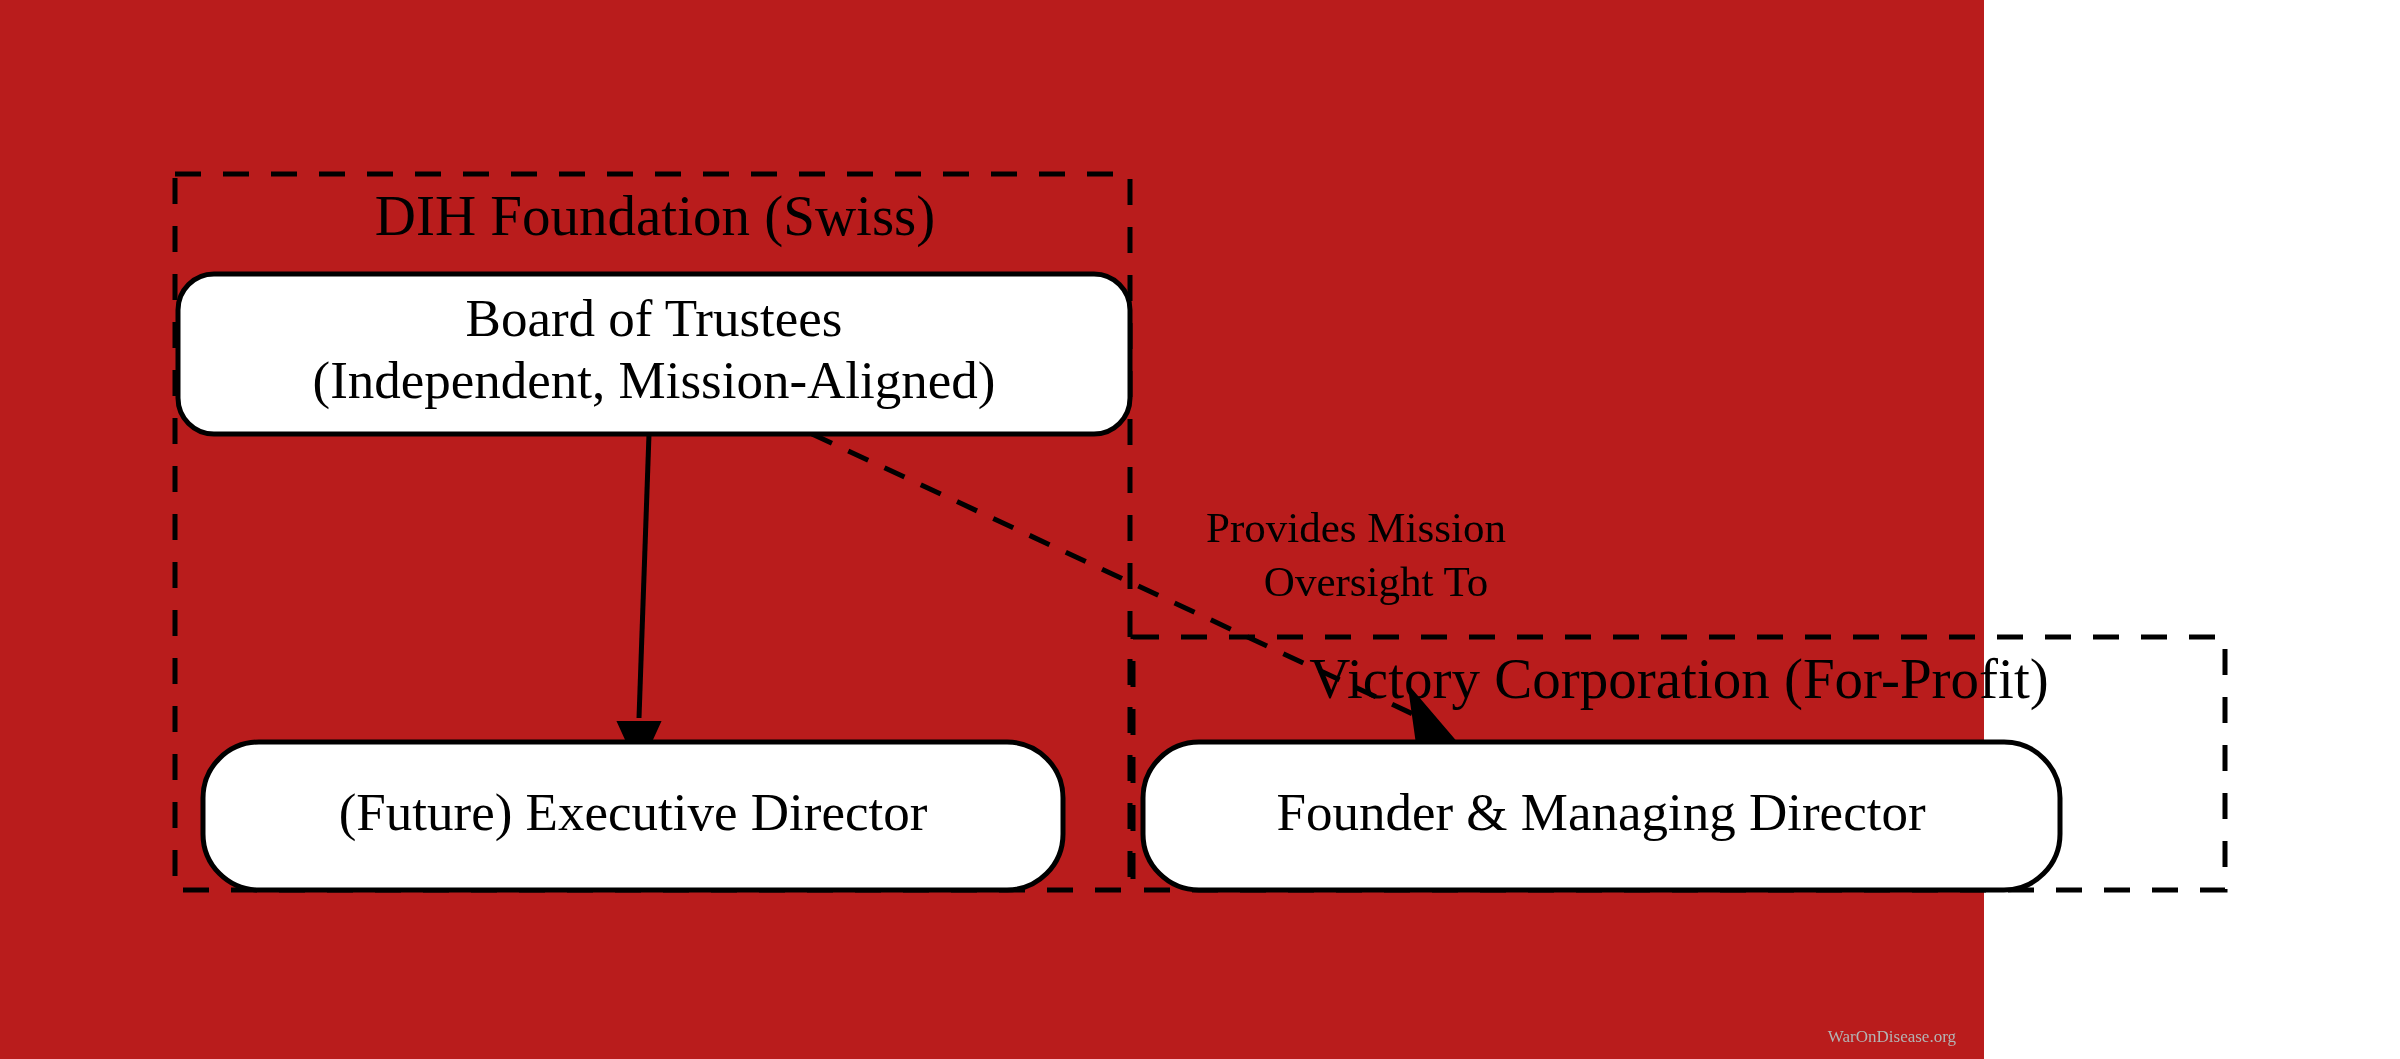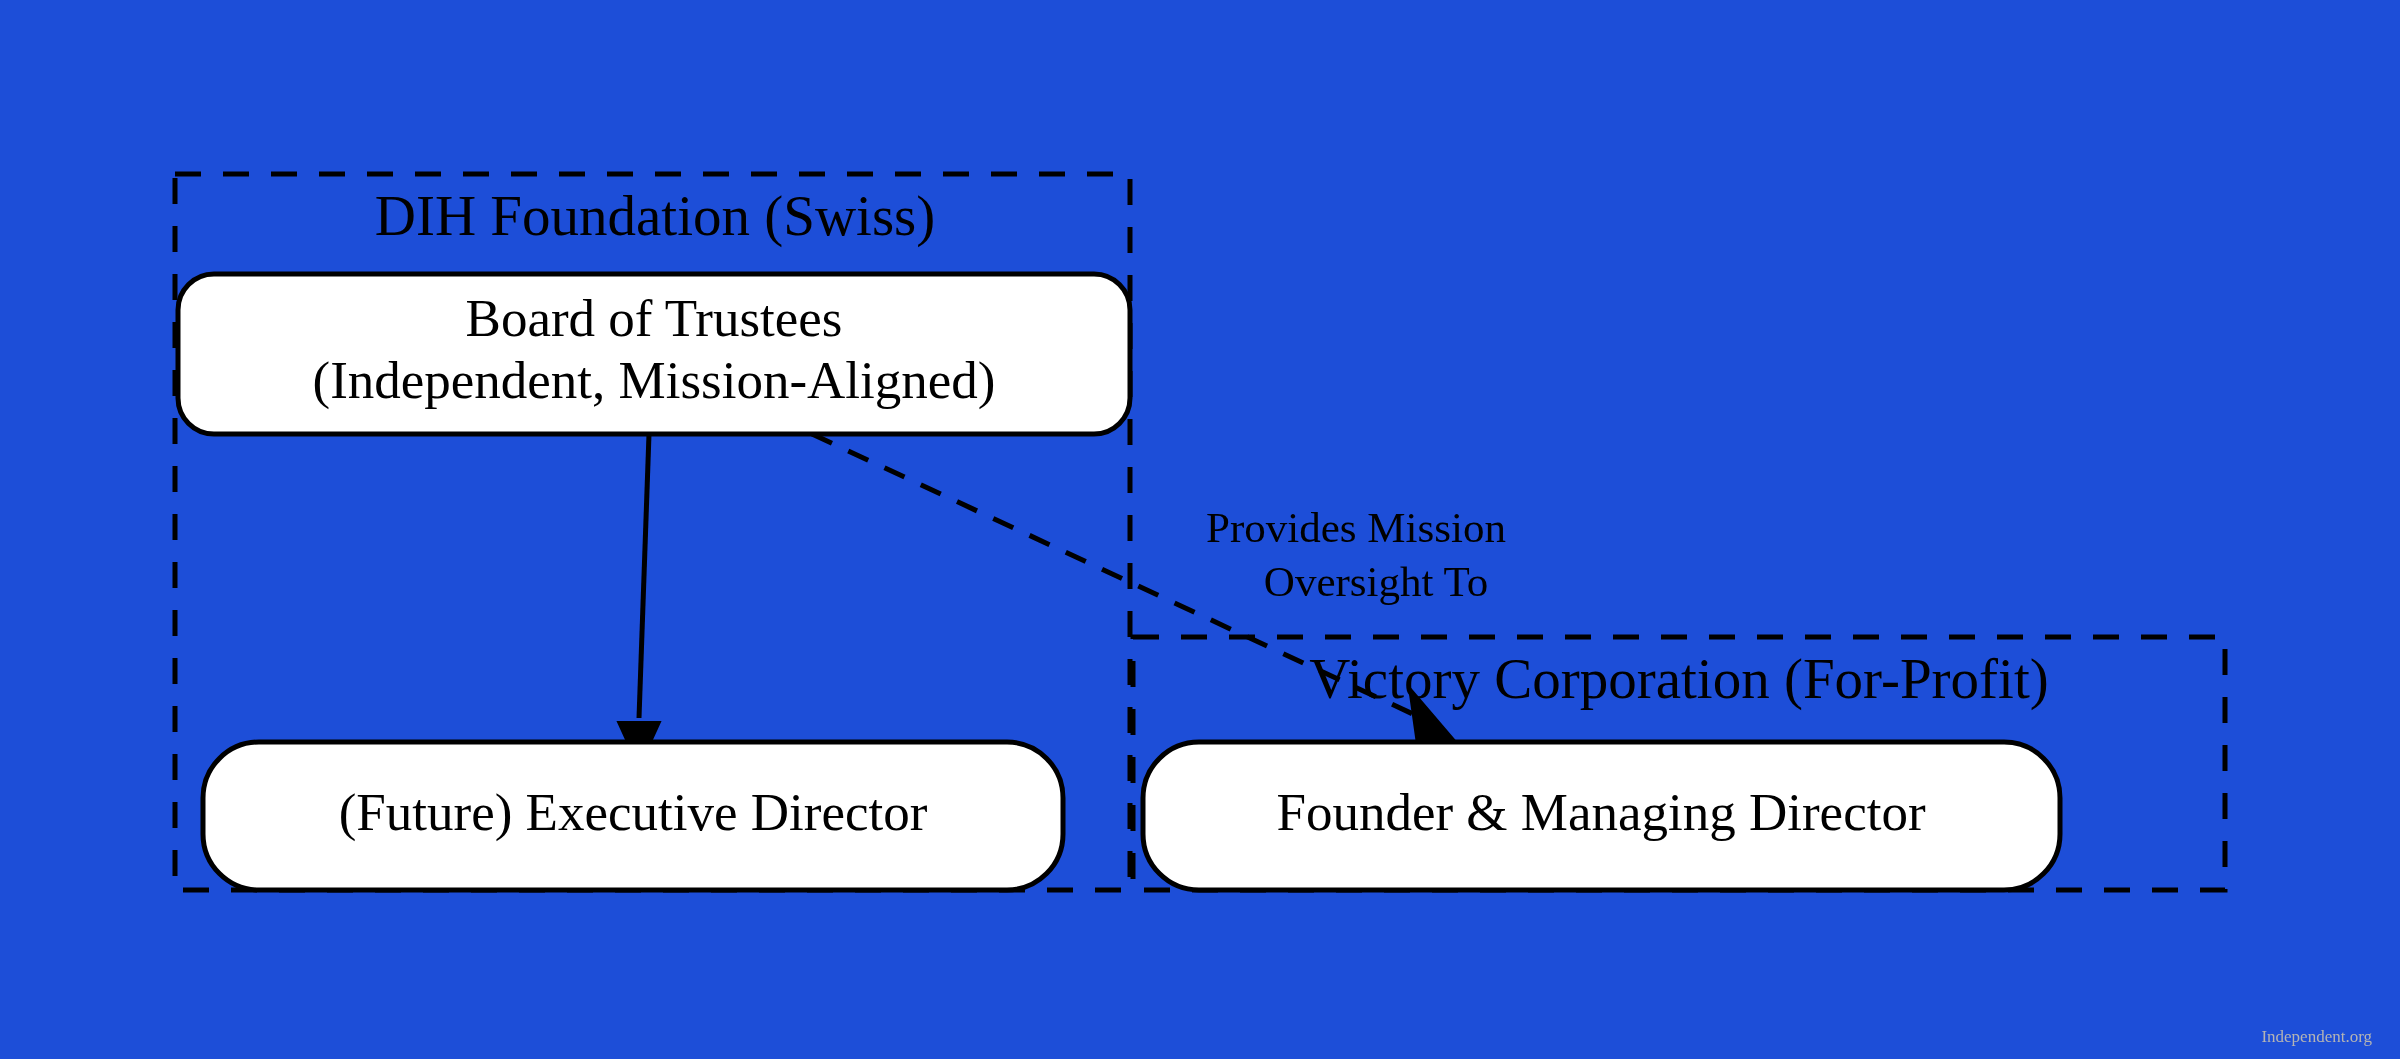--- a/index.html
+++ b/index.html
@@ -8,23 +8,23 @@
     background: #ffffff;
   }
   body {
     width: 2400px;
     height: 1059px;
     overflow: hidden;
     font-family: "Liberation Serif", "DejaVu Serif", serif;
   }
   #diagram-root {
     position: relative;
-    width: 2400px;
+    width: 1984px;
     height: 1059px;
-    background: #1d4ed8;
+    background: #b91c1c;
   }
   svg#graph {
     position: absolute;
     top: 0;
     left: 0;
     width: 2400px;
     height: 1059px;
     display: block;
   }
   .cluster-rect {
@@ -123,15 +123,15 @@
       <text class="node-label" x="633" y="818">(Future) Executive Director</text>
     </g>
 
     <g>
       <rect class="node-rect" x="1143" y="742" width="917" height="148" rx="56" ry="56"></rect>
       <text class="node-label" x="1601" y="818">Founder &amp; Managing Director</text>
     </g>
 
   </svg>
 
-  <div class="watermark">Independent.org</div>
+  <div class="watermark">WarOnDisease.org</div>
 
 </div>
 
 </body></html>

